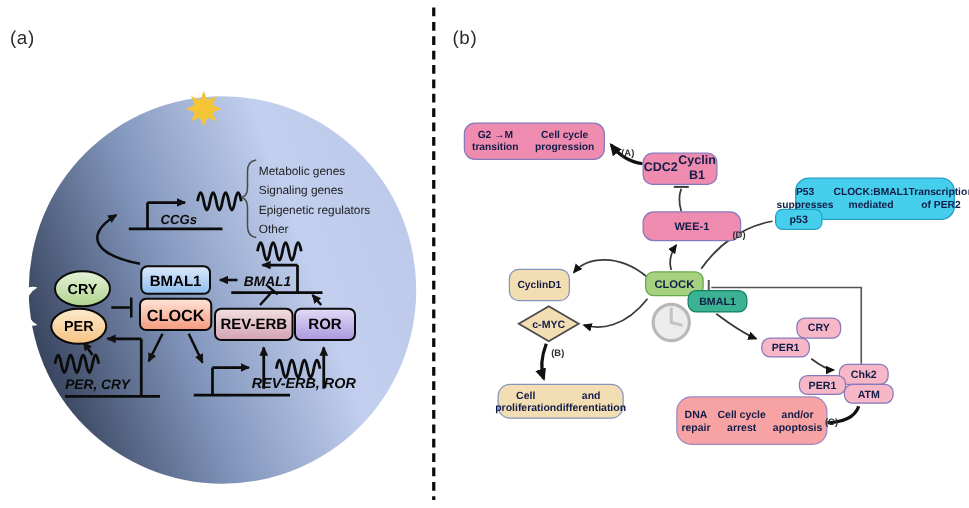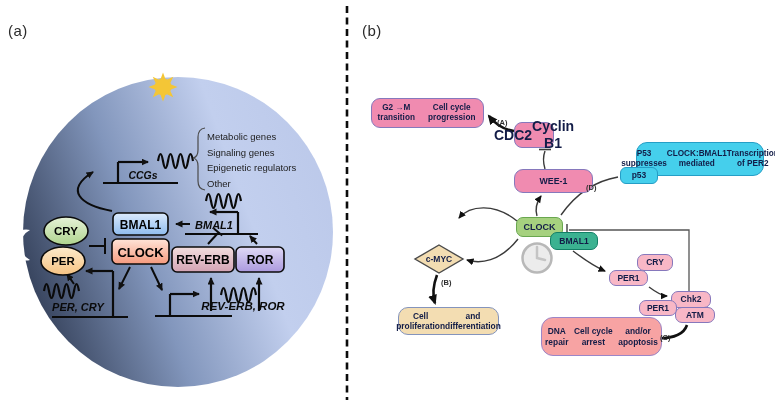--- a/index.html
+++ b/index.html
@@ -205,39 +205,43 @@
   </svg>
 
   <div class="panel-label" style="left:8px;top:22px;">(a)</div>
   <div class="panel-label" style="left:362px;top:22px;">(b)</div>
 
   <div class="bx pink" style="left:371px;top:98px;width:113px;height:30px;border-radius:9px;font-size:8.2px;">
     <div>G2 →M transition</div>
     <div>Cell cycle progression</div>
   </div>
 
-  <div class="bx pink" style="left:514px;top:122px;width:40px;height:26px;border-radius:8px;font-size:14px;justify-content:center;">
+  <div class="bx pink" style="left:514px;top:122px;width:60px;height:26px;border-radius:8px;font-size:10px;justify-content:center;">
     <div>CDC2</div>
     <div>Cyclin B1</div>
   </div>
 
   <div class="bx pink" style="left:514px;top:169px;width:79px;height:24px;border-radius:9px;font-size:8.8px;">WEE-1</div>
 
   <div class="bx cyan" style="left:636px;top:142px;width:128px;height:34px;border-radius:11px;font-size:8.2px;">
     <div>P53 suppresses</div>
     <div>CLOCK:BMAL1 mediated</div>
     <div>Transcription of PER2</div>
   </div>
 
   <div class="bx cyan" style="left:620px;top:167px;width:38px;height:17px;border-radius:6px;font-size:8.5px;">p53</div>
 
   <div class="bx green" style="left:516px;top:217px;width:47px;height:20px;border-radius:7px;font-size:9px;">CLOCK</div>
 
   <div class="bx teal" style="left:550px;top:232px;width:48px;height:18px;border-radius:7px;font-size:8.5px;">BMAL1</div>
 
+  <div class="bx tan" style="left:407px;top:215px;width:49px;height:26px;border-radius:8px;font-size:8.2px;">
+    <div>Cyclin</div>
+    <div>D1</div>
+  </div>
 
   <div class="bx tan" style="left:398px;top:307px;width:101px;height:28px;border-radius:10px;font-size:8.4px;">
     <div>Cell proliferation</div>
     <div>and differentiation</div>
   </div>
 
   <div class="bx salmon" style="left:541px;top:317px;width:121px;height:39px;border-radius:12px;font-size:8.4px;">
     <div>DNA repair</div>
     <div>Cell cycle arrest</div>
     <div>and/or apoptosis</div>

